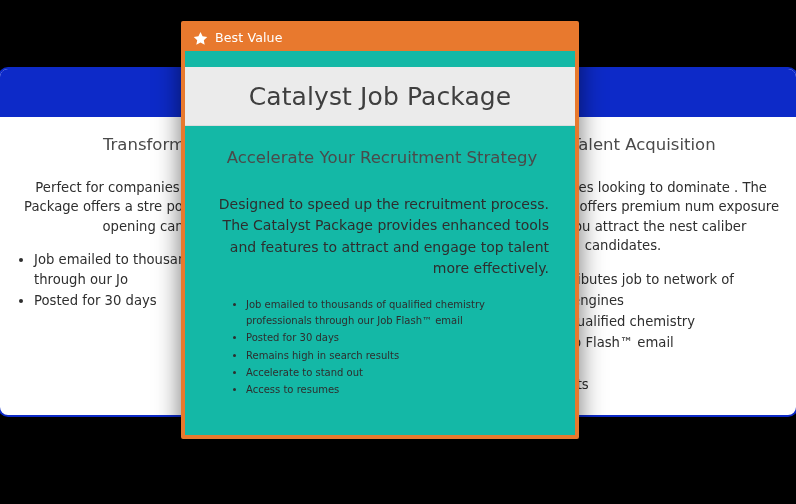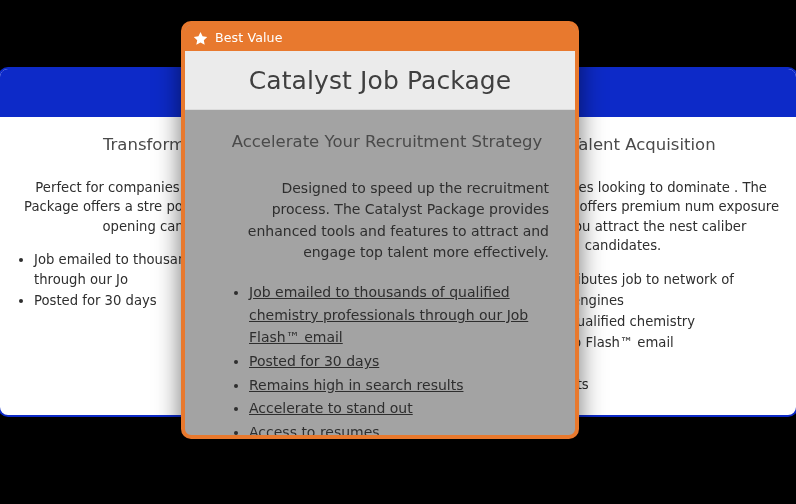--- a/index.html
+++ b/index.html
@@ -80,22 +80,22 @@
   .side-list b { font-weight: 700; }
 
   
   #card-center {
     position: absolute;
     left: 181px;
     top: 21px;
     width: 398px;
     height: 418px;
     border: 4px solid #E8792E;
-    border-radius: 10px;
-    background: #a3a3a3;
+    border-radius: 2px;
+    background: #14b8a6;
     box-sizing: border-box;
     overflow: hidden;
     box-shadow: 0 10px 26px rgba(0,0,0,0.55);
   }
   .ribbon {
     height: 26px;
     background: #E8792E;
     display: flex;
     align-items: center;
     padding-left: 8px;
@@ -113,53 +113,53 @@
     line-height: 1;
     letter-spacing: 0.1px;
   }
   .center-head {
     height: 58px;
     background: #EBEBEB;
     border-bottom: 1px solid #dcdcdc;
     display: flex;
     align-items: center;
     justify-content: center;
+    margin-top: 16px;
   }
   .center-head h1 {
     margin: 0;
     font-size: 25px;
     font-weight: 400;
     color: #3f3f3f;
     letter-spacing: 0.1px;
   }
   .center-body {
-    padding: 22px 26px 10px 40px;
+    padding: 22px 26px 10px 30px;
     box-sizing: border-box;
   }
   .center-title {
     text-align: center;
     font-size: 16.5px;
     color: #4a4a4a;
     font-weight: 400;
     margin: 0 0 27px 0;
   }
   .center-desc {
     text-align: right;
     font-size: 14px;
     color: #2e2e2e;
     line-height: 1.52;
     margin: 0 0 18px 0;
   }
   .center-list {
-    margin: 5px;
+    margin: 12px;
     padding-left: 19px;
-    font-size: 14px;
+    font-size: 10px;
     color: #2e2e2e;
     line-height: 1.62;
-    text-decoration: underline;
   }
   .center-list li { margin-bottom: 1px; }
 </style>
 </head>
 <body>
 
 <div class="stage">
 
   <div class="side-card" id="card-left">
     <div class="card-head"></div>

